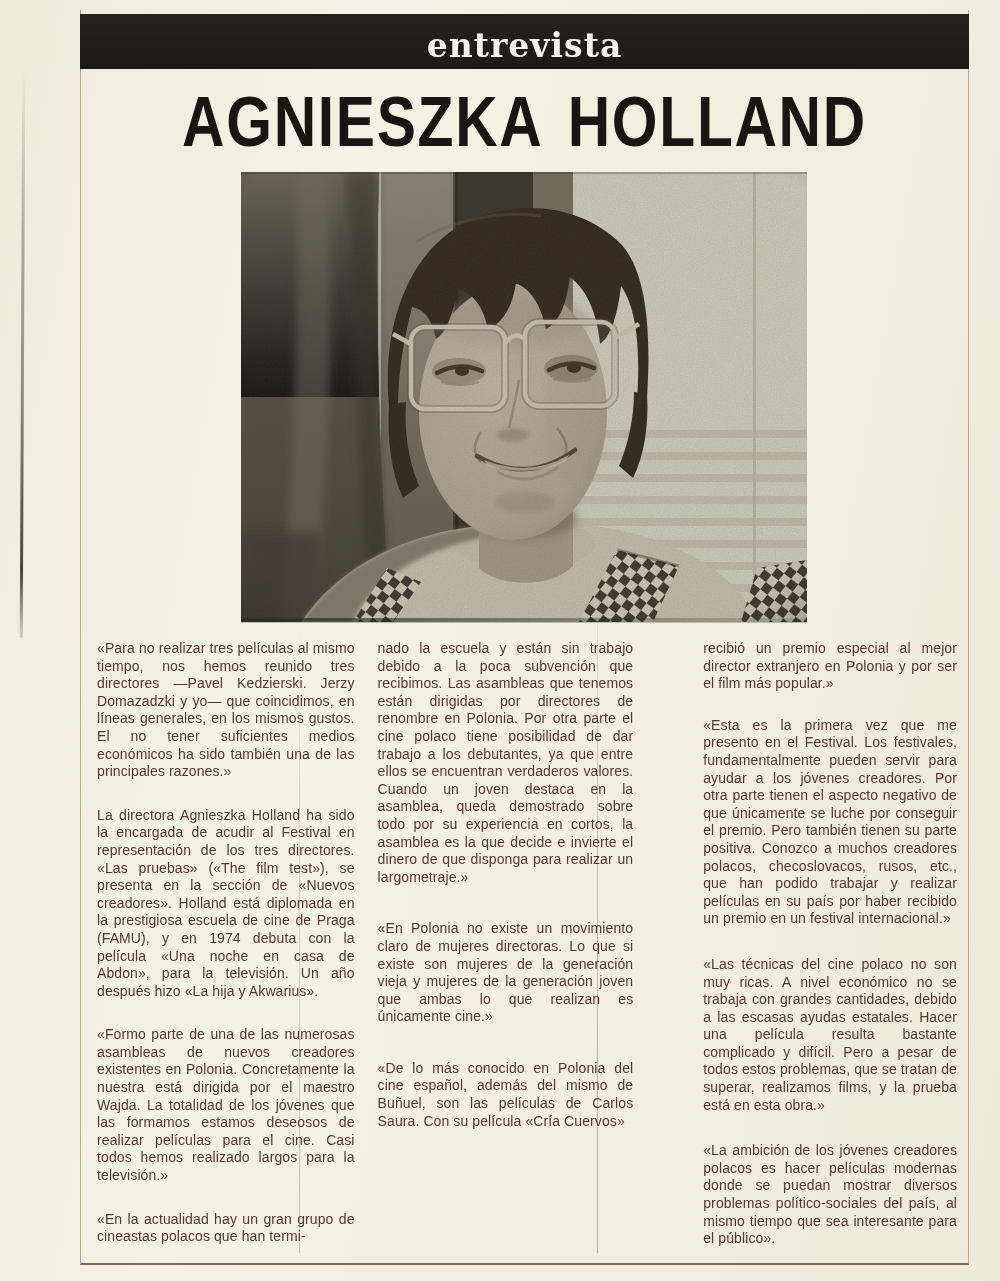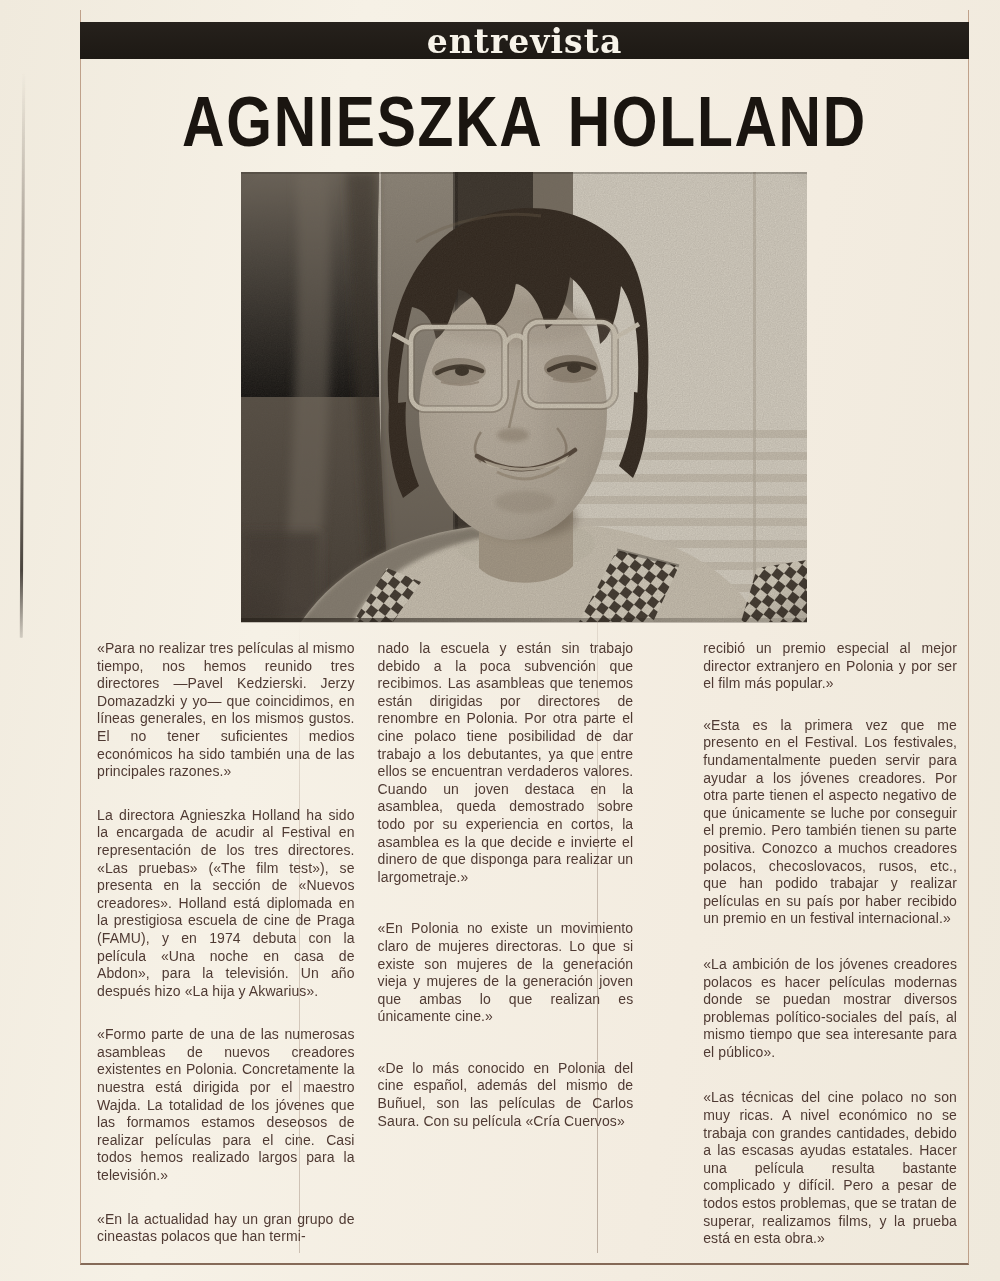--- a/index.html
+++ b/index.html
@@ -14,23 +14,23 @@
   
   .binding{position:absolute;left:21px;top:72px;width:3px;height:566px;border-radius:2px;
     background:linear-gradient(to bottom,rgba(90,80,70,0) 0%,rgba(80,68,60,.4) 28%,
       rgba(60,50,42,.5) 55%,rgba(32,26,21,.8) 88%,rgba(32,26,21,.15) 100%);
     filter:blur(.4px);transform:rotate(.25deg);}
   
   .frame{position:absolute;left:80px;top:10px;width:887px;height:1253px;
     border:1px solid rgba(150,100,68,.55);border-top:none;
     border-bottom:2px solid rgba(96,62,42,.75);}
   
-  .kicker-bar{position:absolute;left:-1px;right:-1px;top:12px;height:37px;
+  .kicker-bar{position:absolute;left:-1px;right:-1px;top:4px;height:55px;
     background:linear-gradient(#26211c,#1d1914);
-    display:flex;align-items:flex-start;justify-content:center;}
+    display:flex;align-items:flex-end;justify-content:center;}
   .kicker{color:#f7f3e9;font-family:"DejaVu Serif","Liberation Serif",serif;
     font-weight:bold;font-size:33px;letter-spacing:1px;padding-bottom:4px;}
   
   .title{position:absolute;top:74px;left:0;right:0;margin:0;text-align:center;
     font-weight:bold;font-size:70px;line-height:76px;color:#1a1510;
     letter-spacing:2px;word-spacing:10px;transform:scaleX(.84);white-space:nowrap;}
   
   .photo{position:absolute;left:160px;top:162px;width:566px;height:450px;
     box-shadow:0 1px 0 rgba(40,32,24,.25);}
   .photo svg{display:block;width:100%;height:100%;}
@@ -225,21 +225,21 @@
         <p>«En la actualidad hay un gran grupo de cineastas polacos que han termi-</p>
       </div>
       <div class="col col2">
         <p>nado la escuela y están sin trabajo debido a la poca subvención que recibimos. Las asambleas que tenemos están dirigidas por directores de renombre en Polonia. Por otra parte el cine polaco tiene posibilidad de dar trabajo a los debutantes, ya que entre ellos se encuentran verdaderos valores. Cuando un joven destaca en la asamblea, queda demostrado sobre todo por su experiencia en cortos, la asamblea es la que decide e invierte el dinero de que disponga para realizar un largometraje.»</p>
         <p>«En Polonia no existe un movimiento claro de mujeres directoras. Lo que si existe son mujeres de la generación vieja y mujeres de la generación joven que ambas lo que realizan es únicamente cine.»</p>
         <p>«De lo más conocido en Polonia del cine español, además del mismo de Buñuel, son las películas de Carlos Saura. Con su película «Cría Cuervos»</p>
       </div>
       <div class="col col3">
         <p>recibió un premio especial al mejor director extranjero en Polonia y por ser el film más popular.»</p>
         <p>«Esta es la primera vez que me presento en el Festival. Los festivales, fundamentalmente pueden servir para ayudar a los jóvenes creadores. Por otra parte tienen el aspecto negativo de que únicamente se luche por conseguir el premio. Pero también tienen su parte positiva. Conozco a muchos creadores polacos, checoslovacos, rusos, etc., que han podido trabajar y realizar películas en su país por haber recibido un premio en un festival internacional.»</p>
+        <p>«Las técnicas del cine polaco no son muy ricas. A nivel económico no se trabaja con grandes cantidades, debido a las escasas ayudas estatales. Hacer una película resulta bastante complicado y difícil. Pero a pesar de todos estos problemas, que se tratan de superar, realizamos films, y la prueba está en esta obra.»</p>
         <p>«La ambición de los jóvenes creadores polacos es hacer películas modernas donde se puedan mostrar diversos problemas político-sociales del país, al mismo tiempo que sea interesante para el público».</p>
-        <p>«Las técnicas del cine polaco no son muy ricas. A nivel económico no se trabaja con grandes cantidades, debido a las escasas ayudas estatales. Hacer una película resulta bastante complicado y difícil. Pero a pesar de todos estos problemas, que se tratan de superar, realizamos films, y la prueba está en esta obra.»</p>
       </div>
     </div>
   </div>
 
   <div class="crease crease-a"></div>
   <div class="crease crease-b"></div>
 </div>
 
 </body></html>

